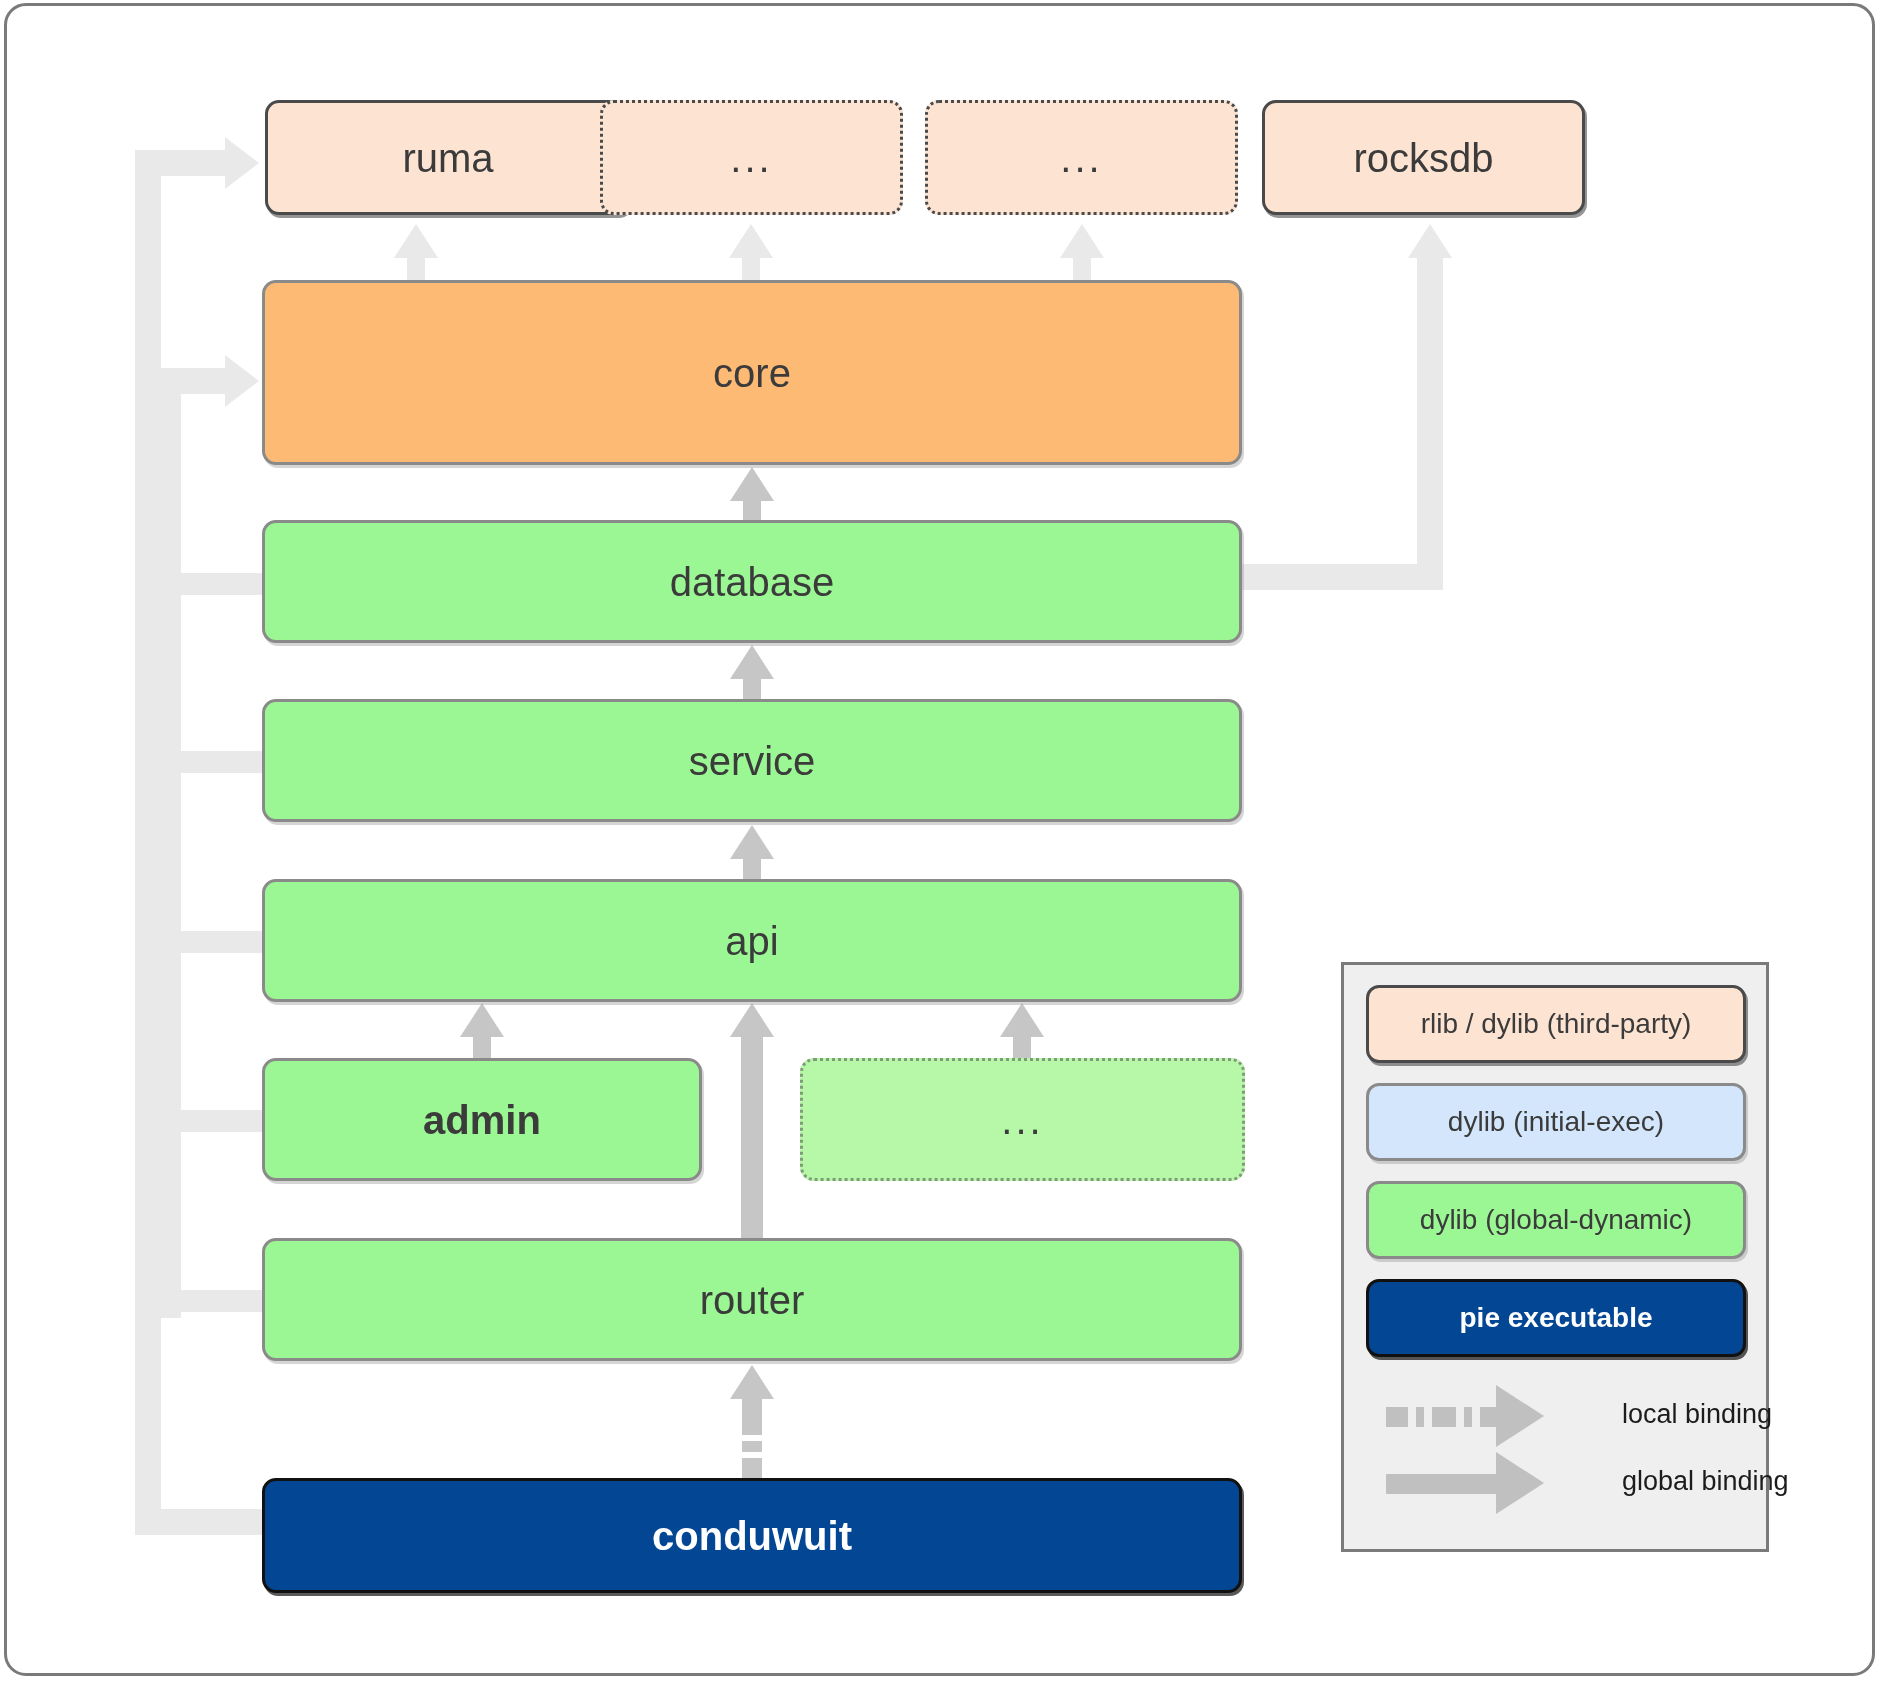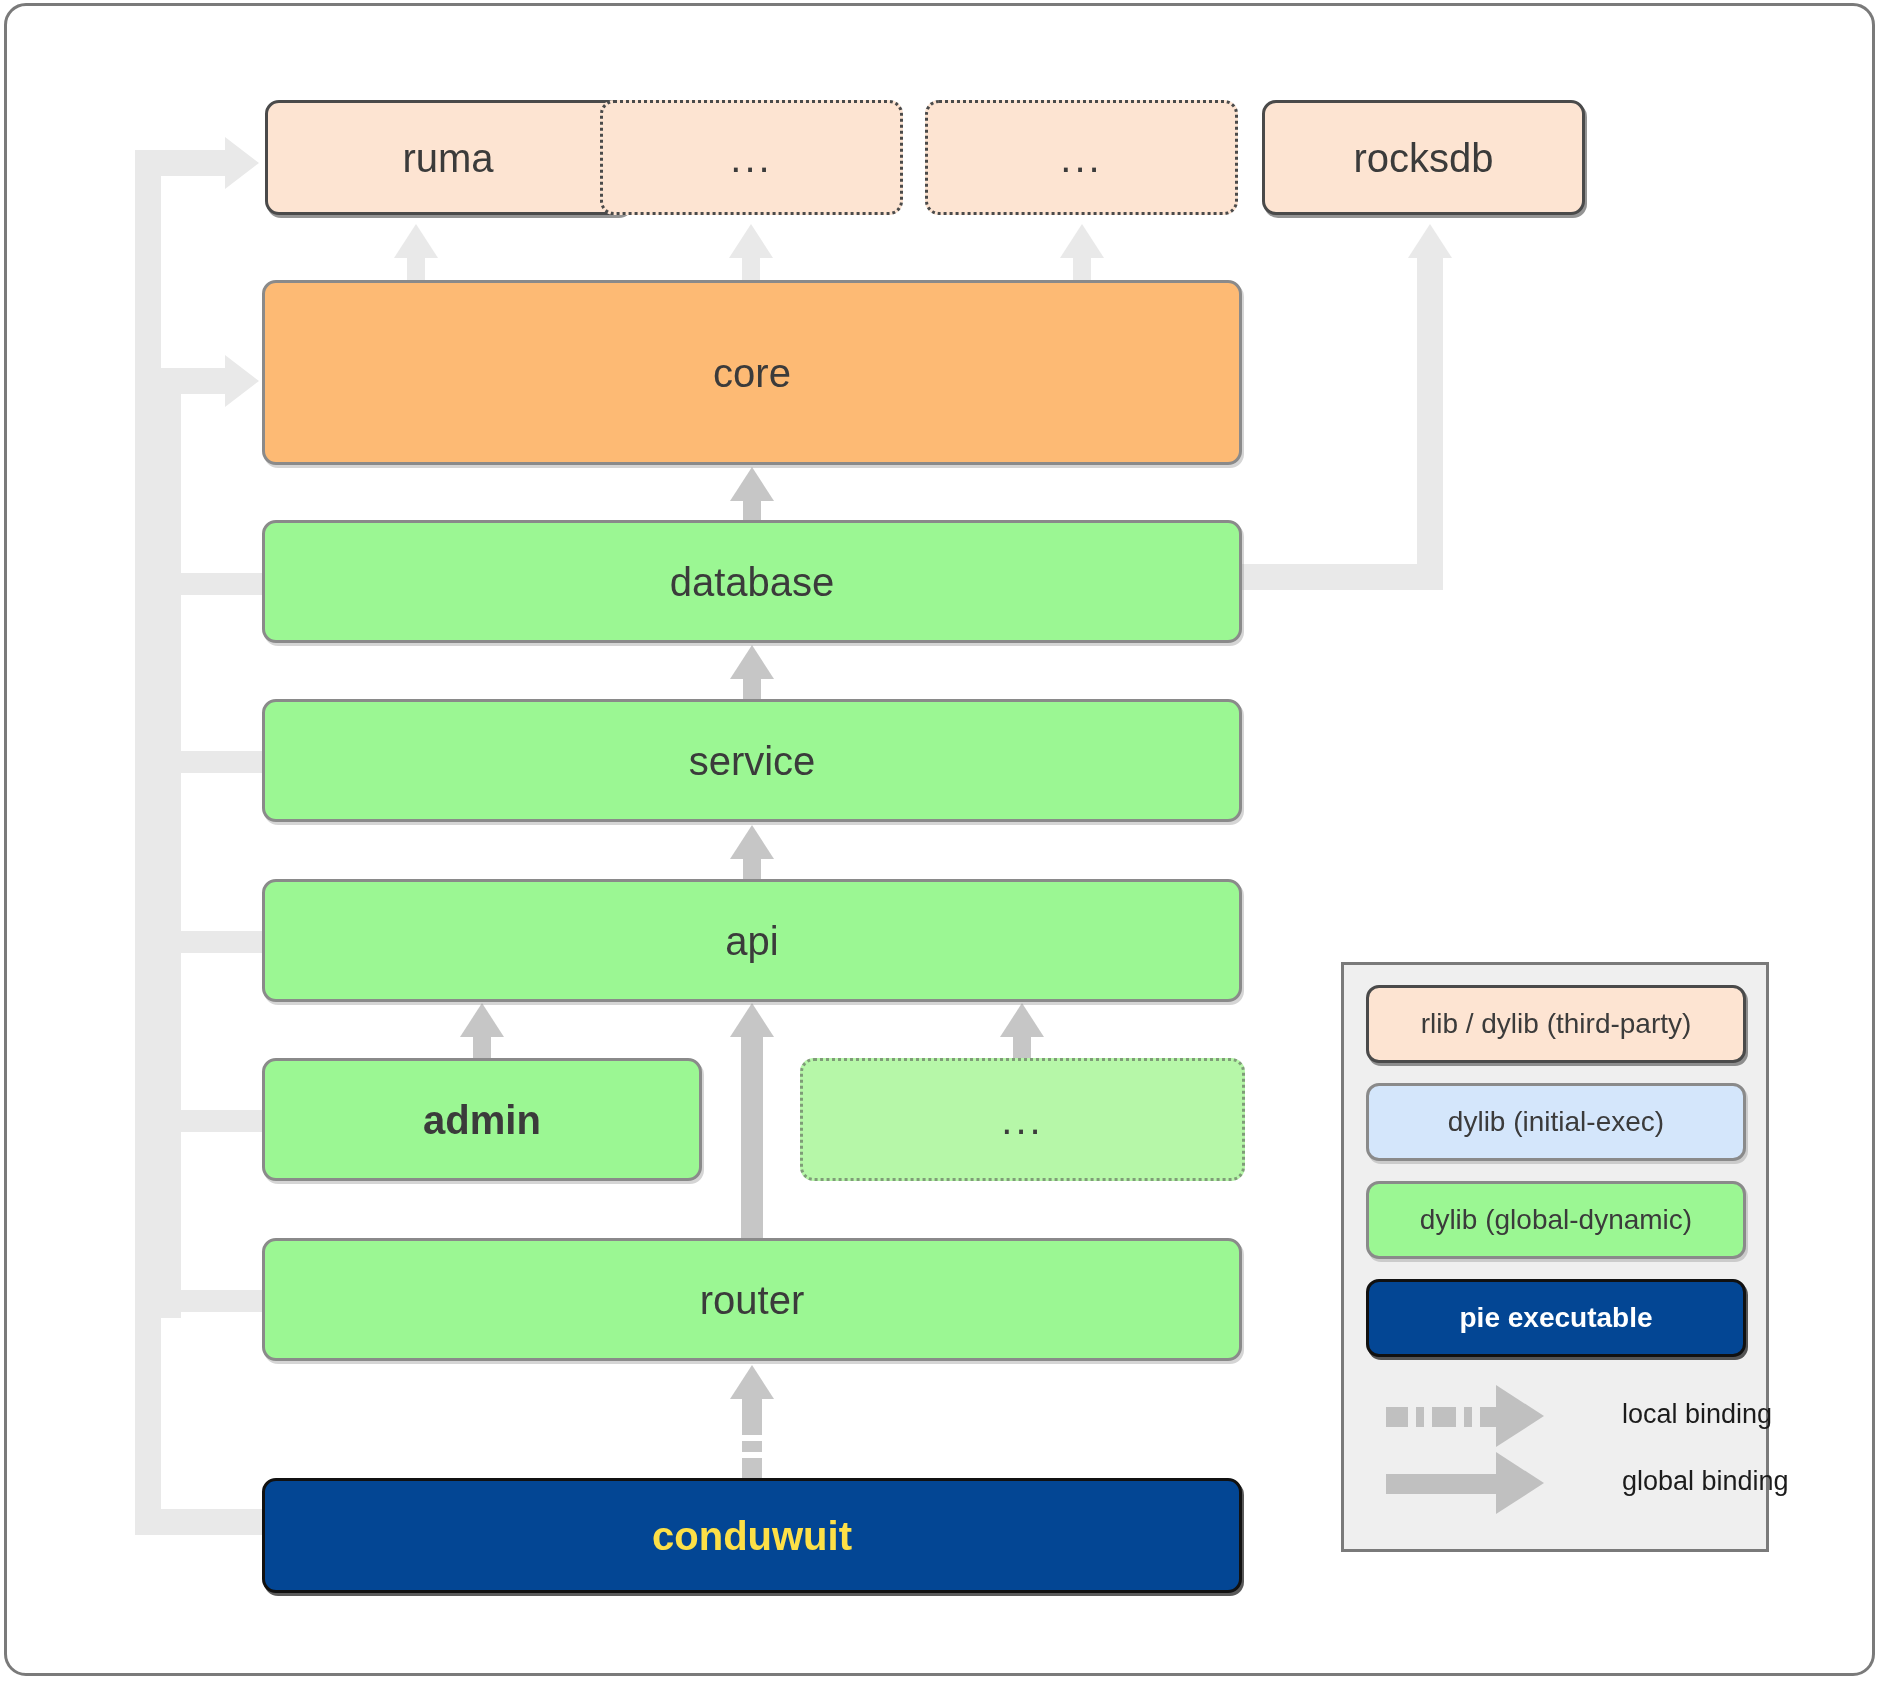--- a/index.html
+++ b/index.html
@@ -62,21 +62,21 @@
   }
   .n-gd-dotted{
     background:#b6f7a8;
     border:3px dotted #7f9c78;
     box-shadow:none;
   }
   
   .n-pie{
     background:#034694;
     border:3px solid #111111;
-    color:#fde047;
+    color:#ffffff;
     font-weight:bold;
     box-shadow:2px 3px 0 rgba(0,0,0,0.65);
   }
 
   .dots{
     letter-spacing:3px;
     font-size:40px;
     line-height:0.4;
   }
 

